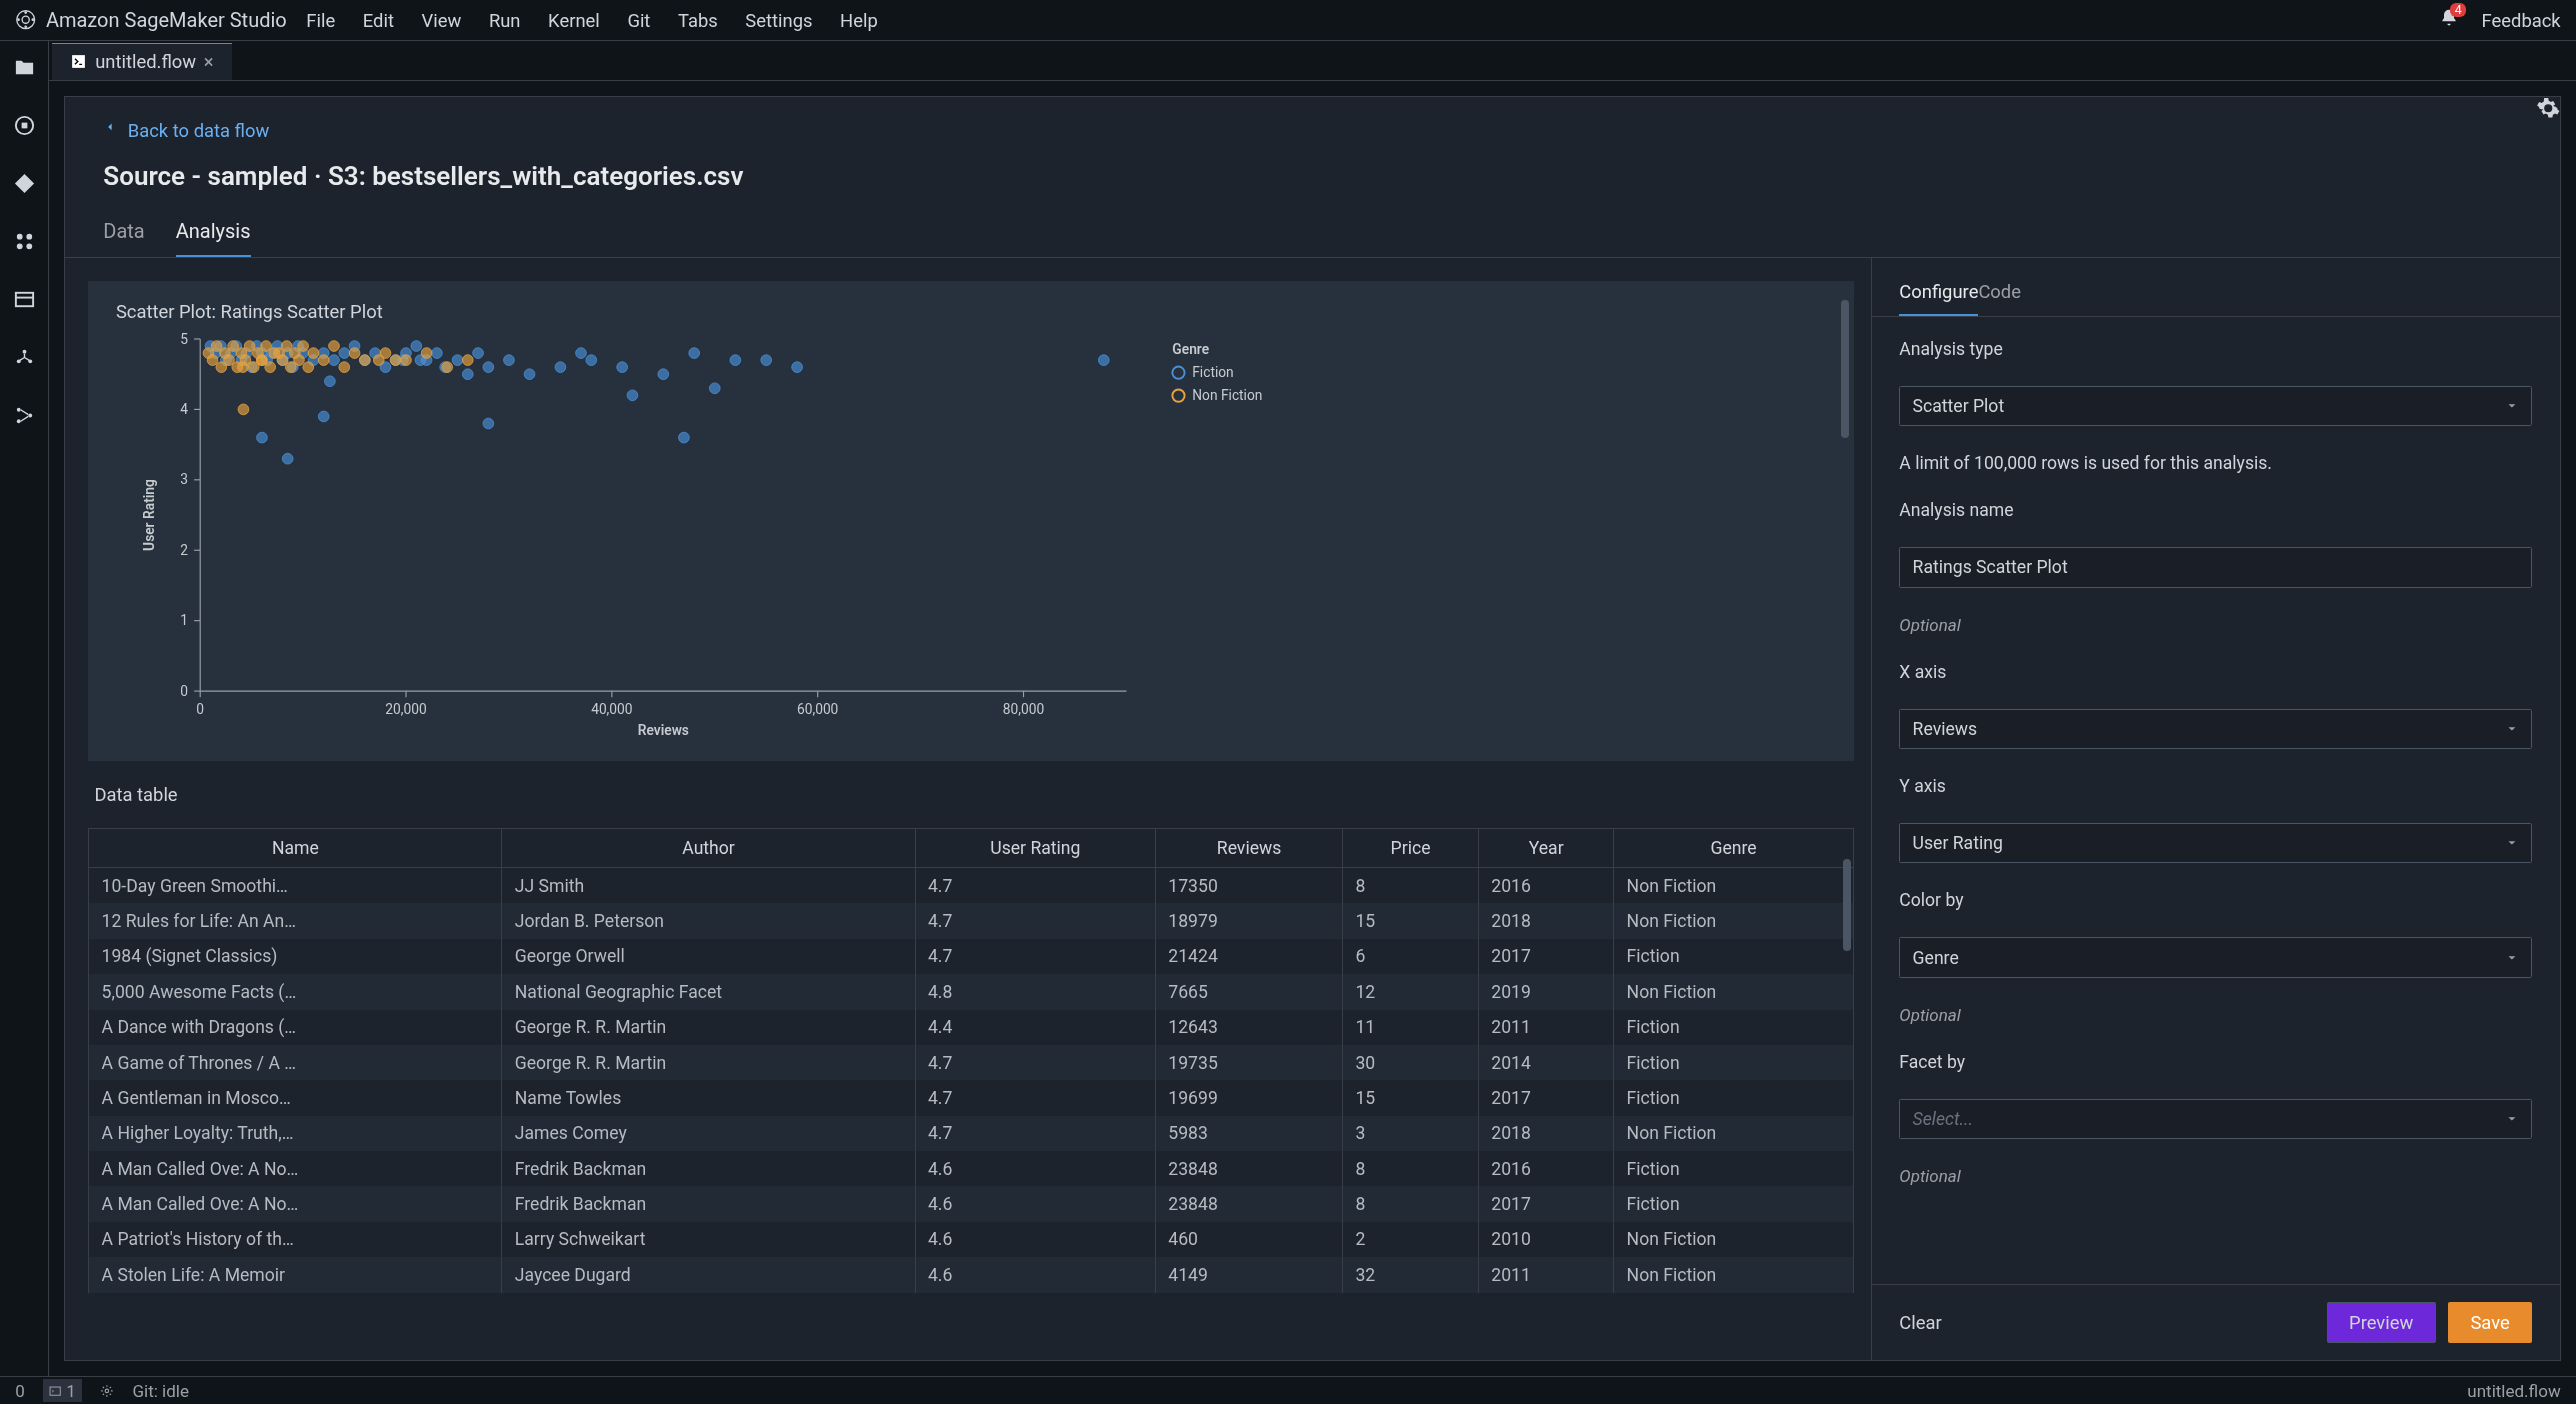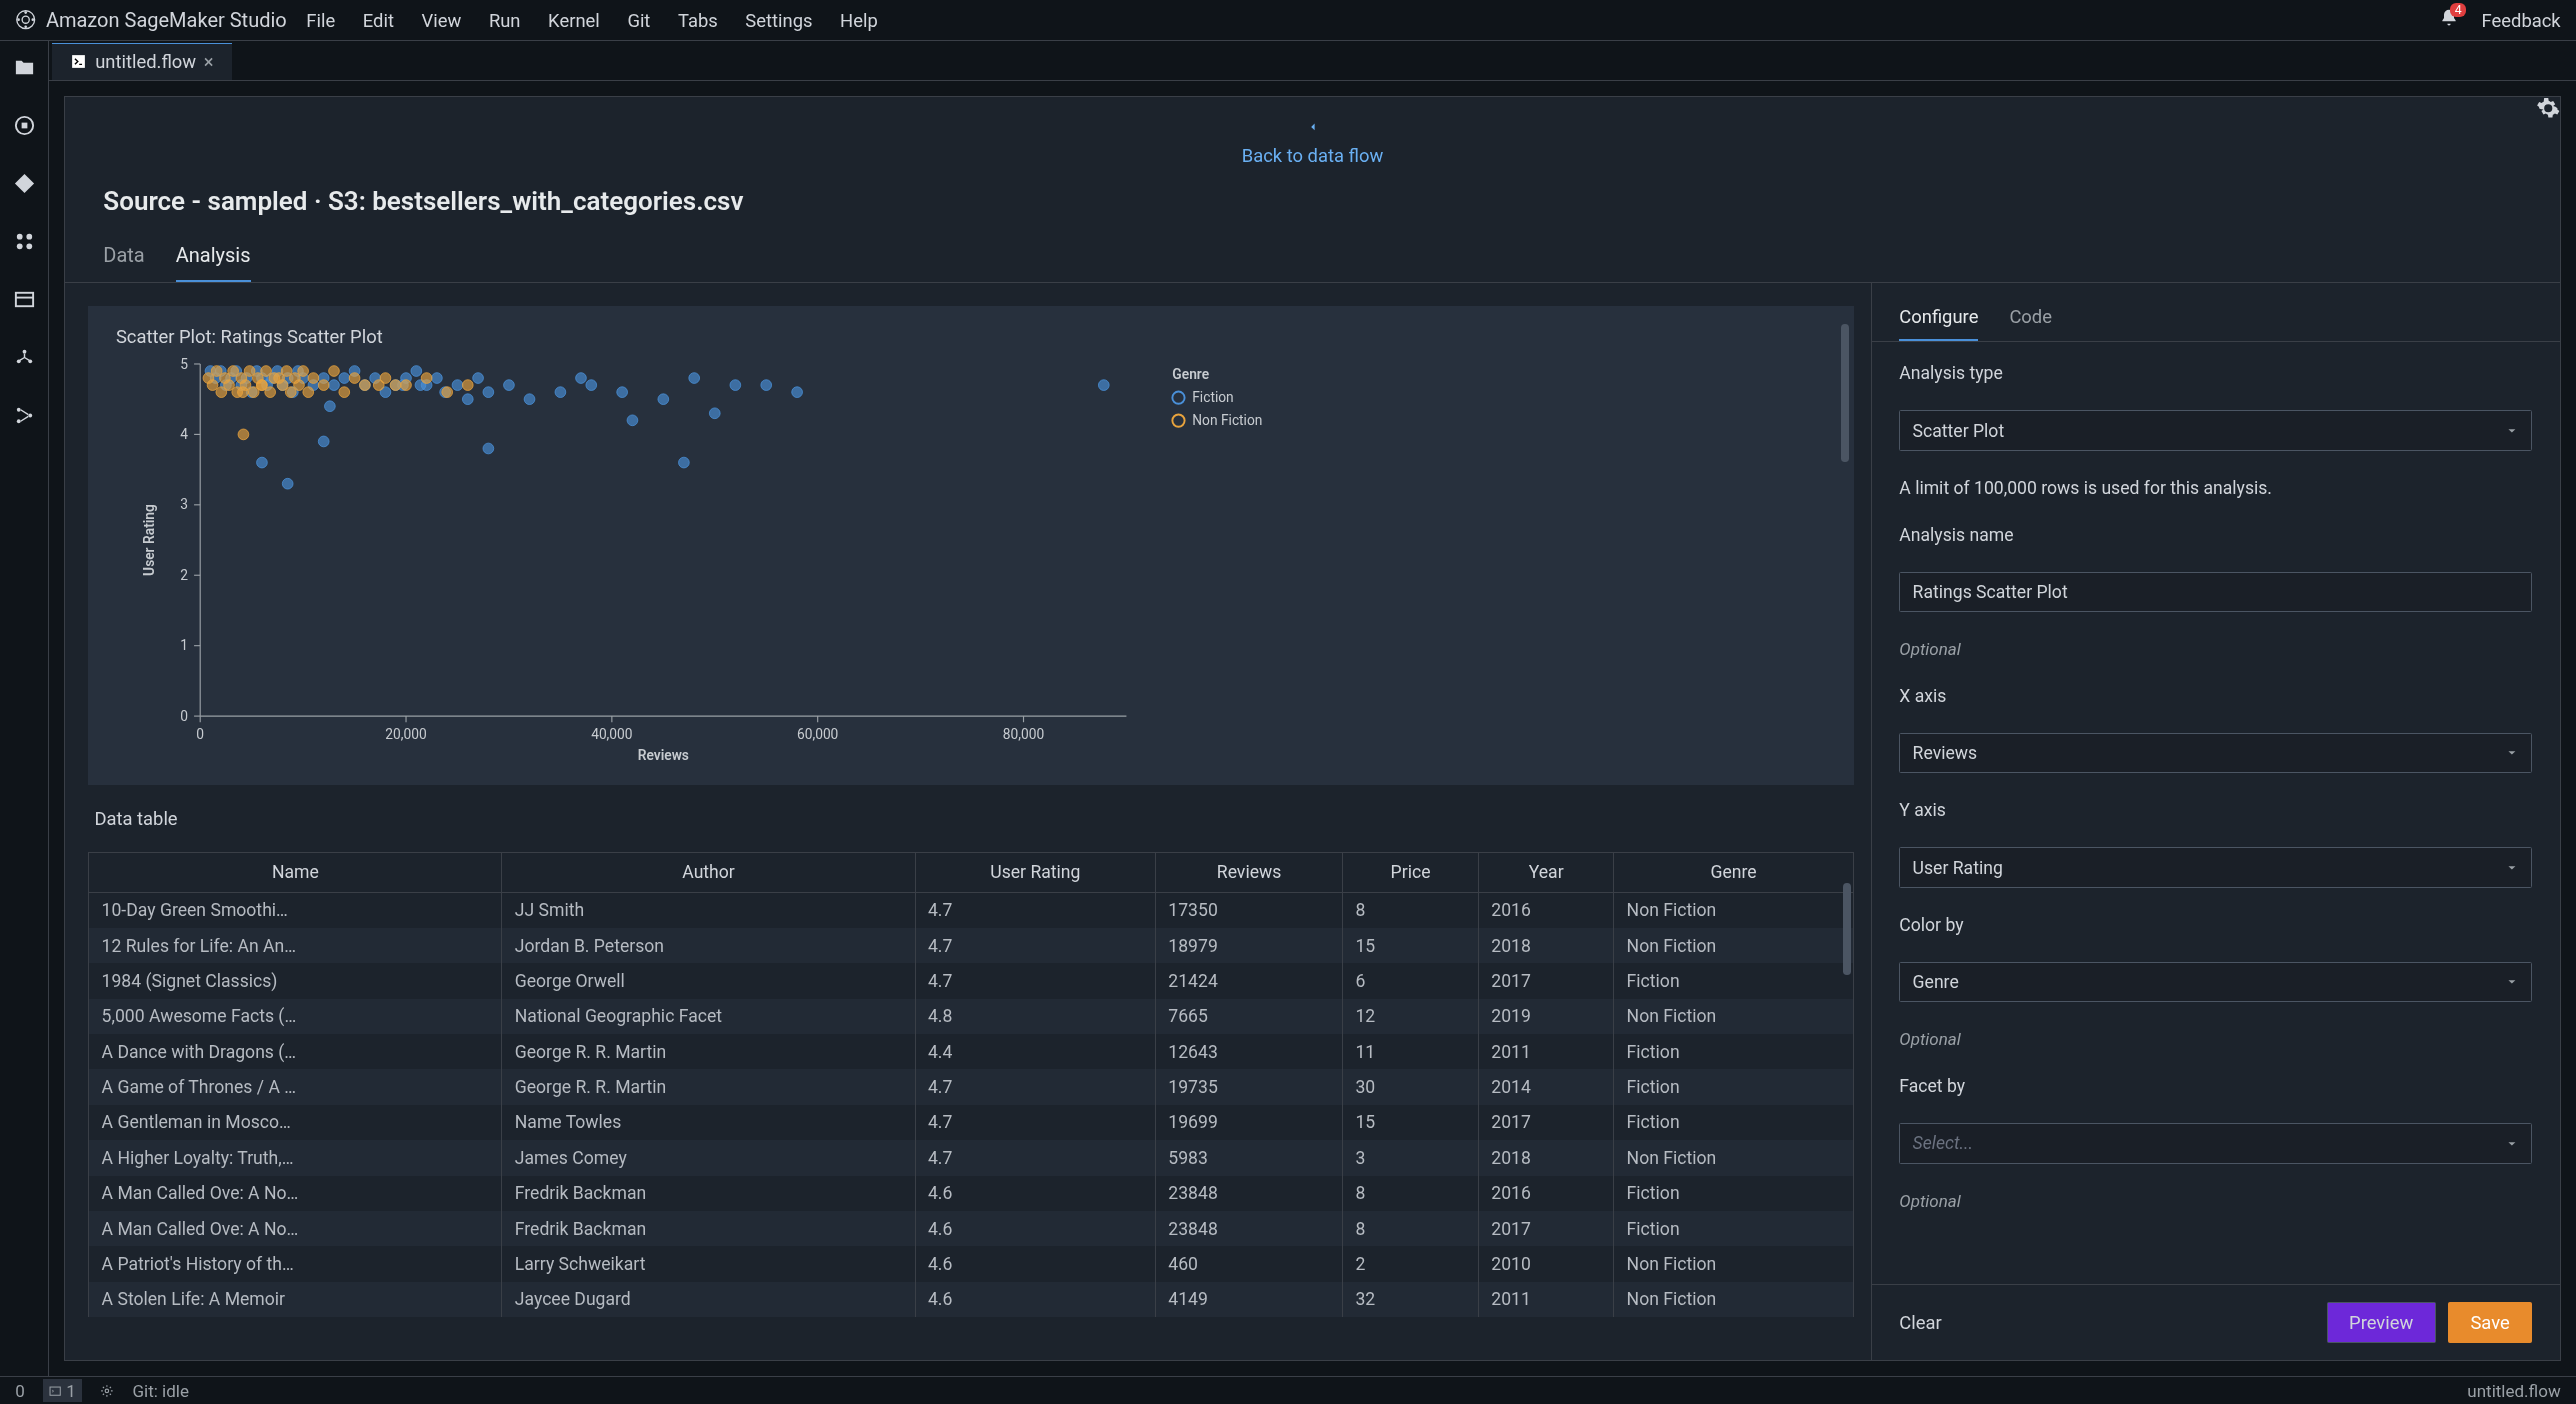--- a/index.html
+++ b/index.html
@@ -24,21 +24,21 @@
 .workarea { flex:1; display:flex; flex-direction:column; }
 .tabbar { height:40px; display:flex; align-items:flex-end; padding-left:3.1px; border-bottom:0.8px solid #3a3f47; }
 .tab { display:flex; align-items:center; gap:7.7px; padding:7.7px 18.4px; border-top:1.5px solid #4a90d9; background:#1c232c; color:#d1d5db; font-size:18.4px; }
 .tab .close { font-size:18.4px; cursor:pointer; color:#9aa0a6; }
 
 
 .content { flex:1; display:flex; position:relative; }
 .main-panel { flex:1; background:#1c232c; margin:15.3px; border:0.8px solid #3a3f47; display:flex; flex-direction:column; overflow:hidden; }
 .settings-gear { position:absolute; right:15.3px; top:15.3px; width:24.5px; height:24.5px; fill:#d1d5db; cursor:pointer; }
 
-.breadcrumb { padding:23px 38px 0 38px; display:flex; align-items:center; gap:10.7px;flex-direction:column; }
+.breadcrumb { padding:23px 38px 0 38px; display:flex; gap:10.7px; }
 .breadcrumb svg { width:13.8px; height:13.8px; fill:#6ab0f3; }
 .breadcrumb span { color:#6ab0f3; font-size:18.4px; cursor:pointer; }
 .page-title { padding:20px 38px 0 38px; font-size:26px; font-weight:600; color:#e7eaec; }
 
 .local-tabs { display:flex; gap:31px; padding:27.6px 38px 0 38px; border-bottom:0.8px solid #3a3f47; }
 .local-tab { padding-bottom:12.3px; font-size:20px; color:#9aa0a6; cursor:pointer; }
 .local-tab.active { color:#e7eaec; border-bottom:2.3px solid #4a90d9; }
 
 .inner-split { flex:1; display:flex; overflow:hidden; }
 .left-inner { flex:1; padding:23px 17px 23px 23px; overflow:hidden; display:flex; flex-direction:column; gap:23px; }
@@ -60,21 +60,21 @@
 .table-title { font-size:18.4px; color:#d1d5db; margin-left:6.1px; }
 .table-wrap { flex:1; background:transparent; overflow:auto; position:relative; }
 table { width:100%; border-collapse:collapse; font-size:17.6px; }
 th { text-align:center; padding:9.2px 12.3px; color:#d1d5db; border:0.8px solid #3a3f47; background:#1c232c; font-weight:400; }
 td { padding:7.7px 12.3px; color:#b6bbc2; border-left:0.8px solid #3a3f47; border-right:0.8px solid #3a3f47; white-space:nowrap; overflow:hidden; text-overflow:ellipsis; max-width:199px; }
 tr:nth-child(odd) td { background:#1c232c; }
 tr:nth-child(even) td { background:#222a35; }
 .tbl-scroll { position:absolute; right:3.1px; top:31px; width:7.7px; height:92px; background:#4b5563; border-radius:3.8px; }
 
 
-.cfg-tabs { display:flex; gap:31px; padding:23px 27.6px 0 27.6px; border-bottom:0.8px solid #3a3f47; }
+.cfg-tabs { display:flex; padding:23px 27.6px 0 27.6px; border-bottom:0.8px solid #3a3f47; }
 .cfg-tab { padding-bottom:12.3px; font-size:18.4px; color:#9aa0a6; cursor:pointer; }
 .cfg-tab.active { color:#e7eaec; border-bottom:2.3px solid #4a90d9; }
 .cfg-body { flex:1; padding:21.4px 27.6px; display:flex; flex-direction:column; gap:27px; overflow:auto; }
 .field-label { font-size:17.6px; color:#d1d5db; }
 .help-text { font-size:17px; color:#9aa0a6; font-style:italic; }
 .info-text { font-size:17.6px; color:#d1d5db; }
 .select, .text-input { width:100%; background:#1a1f27; border:0.8px solid #4b5563; color:#d1d5db; padding:9.2px 12.3px; font-size:17.6px; border-radius:1.5px; display:flex; align-items:center; justify-content:space-between; }
 .select.placeholder span:first-child { color:#6b7280; font-style:italic; }
 .select svg { width:13.8px; height:13.8px; fill:#9aa0a6; }
 .cfg-footer { display:flex; align-items:center; padding:17px 27.6px; border-top:0.8px solid #3a3f47; }

